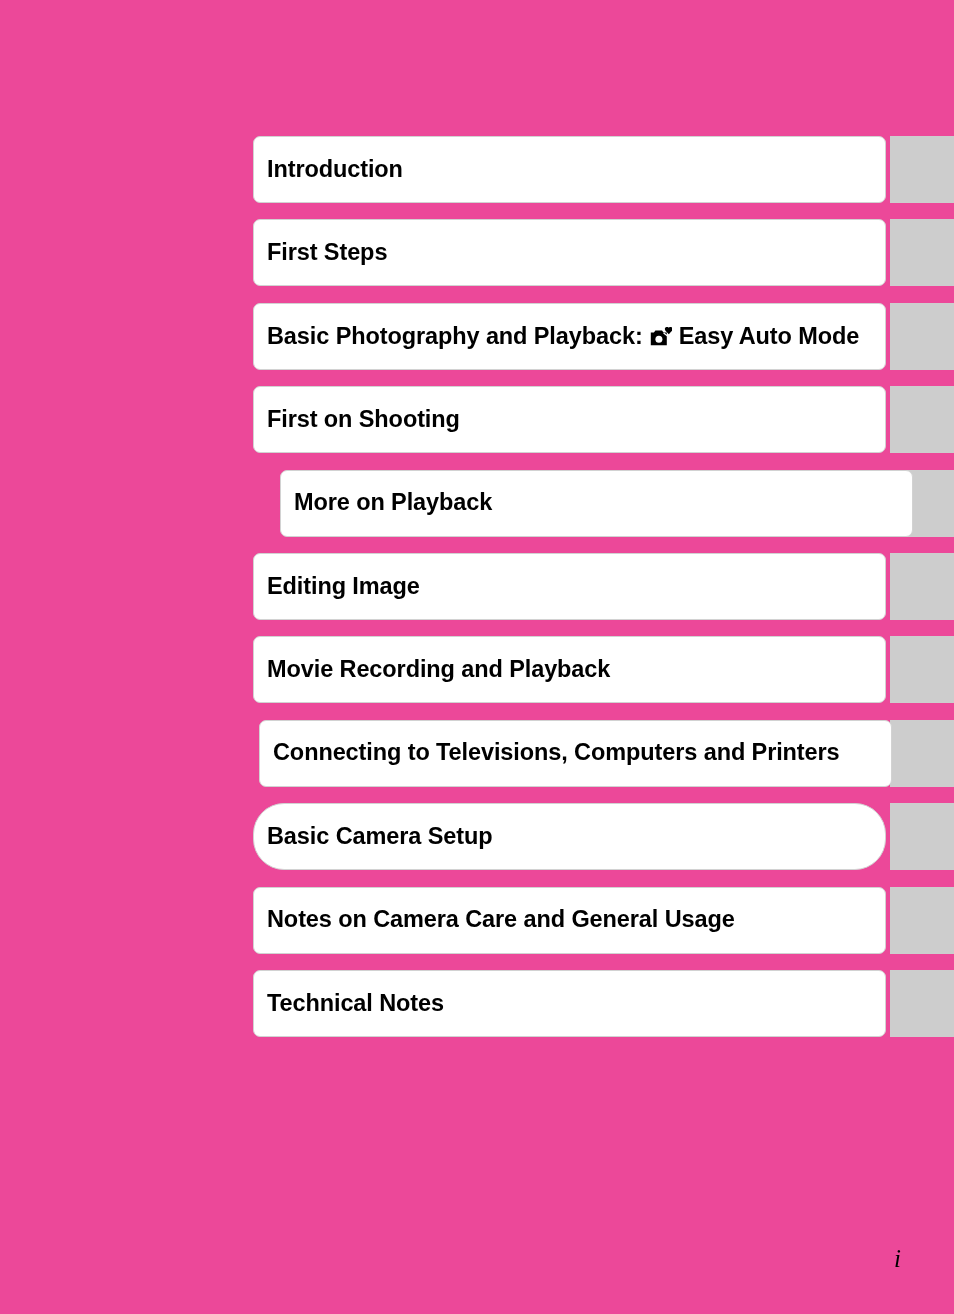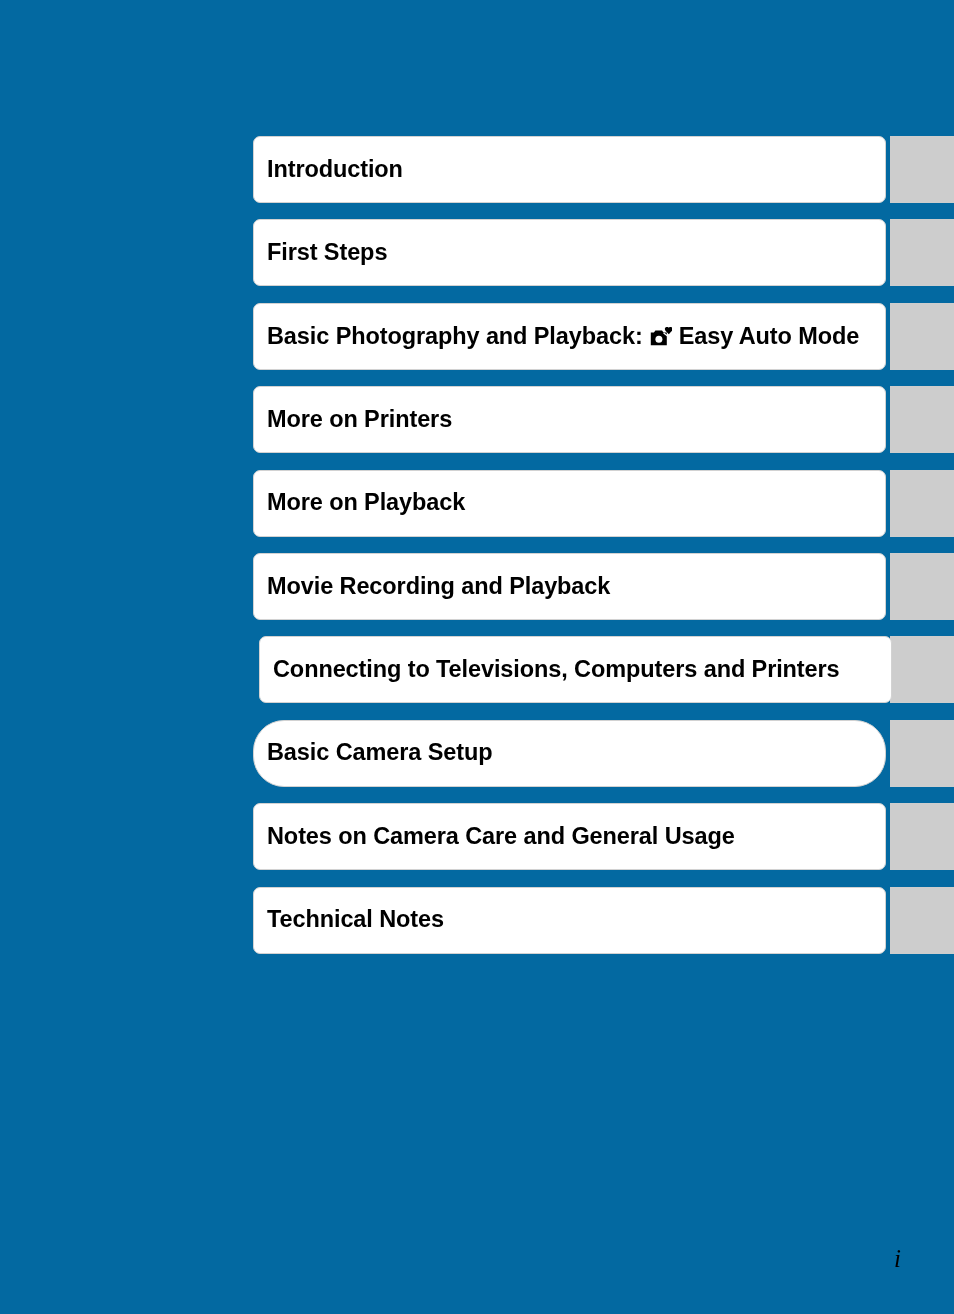--- a/index.html
+++ b/index.html
@@ -16,21 +16,21 @@
     overflow: hidden;
     position: relative;
   }
 
   #page {
     position: absolute;
     left: 0;
     top: 0;
     width: 954px;
     height: 1314px;
-    background: #0369a1;
+    background: #ec4899;
   }
 
   #chapter-list {
     position: absolute;
     left: 253px;
     top: 136px;
     width: 701px;
   }
 
   .chapter-row {
@@ -153,38 +153,48 @@
         </span>
         <span class="txt-after">Easy Auto Mode</span>
       </div>
     </div>
   </div>
 
   <div class="chapter-row">
     <div class="chapter-tab" style="background: rgb(205, 205, 205);"></div>
     <div class="chapter-box" style="border-color: rgb(210, 210, 210);">
       <div class="chapter-title" style="color: rgb(0, 0, 0);">
-        <span class="txt-before">More on Printers</span>
-
-        <span class="txt-after"></span>
-      </div>
-    </div>
-  </div>
-
-  <div class="chapter-row">
-    <div class="chapter-tab" style="background: rgb(205, 205, 205);"></div>
-    <div class="chapter-box" style="border-color: rgb(210, 210, 210);">
+        <span class="txt-before">First on Shooting</span>
+
+        <span class="txt-after"></span>
+      </div>
+    </div>
+  </div>
+
+  <div class="chapter-row">
+    <div class="chapter-tab" style="background: rgb(205, 205, 205);"></div>
+    <div class="chapter-box" style="border-color: rgb(210, 210, 210); margin-left: 27px;">
       <div class="chapter-title" style="color: rgb(0, 0, 0);">
         <span class="txt-before">More on Playback</span>
 
         <span class="txt-after"></span>
       </div>
     </div>
   </div>
 
+  <div class="chapter-row">
+    <div class="chapter-tab" style="background: rgb(205, 205, 205);"></div>
+    <div class="chapter-box" style="border-color: rgb(210, 210, 210);">
+      <div class="chapter-title" style="color: rgb(0, 0, 0);">
+        <span class="txt-before">Editing Image</span>
+
+        <span class="txt-after"></span>
+      </div>
+    </div>
+  </div>
 
   <div class="chapter-row">
     <div class="chapter-tab" style="background: rgb(205, 205, 205);"></div>
     <div class="chapter-box" style="border-color: rgb(210, 210, 210);">
       <div class="chapter-title" style="color: rgb(0, 0, 0);">
         <span class="txt-before">Movie Recording and Playback</span>
 
         <span class="txt-after"></span>
       </div>
     </div>

